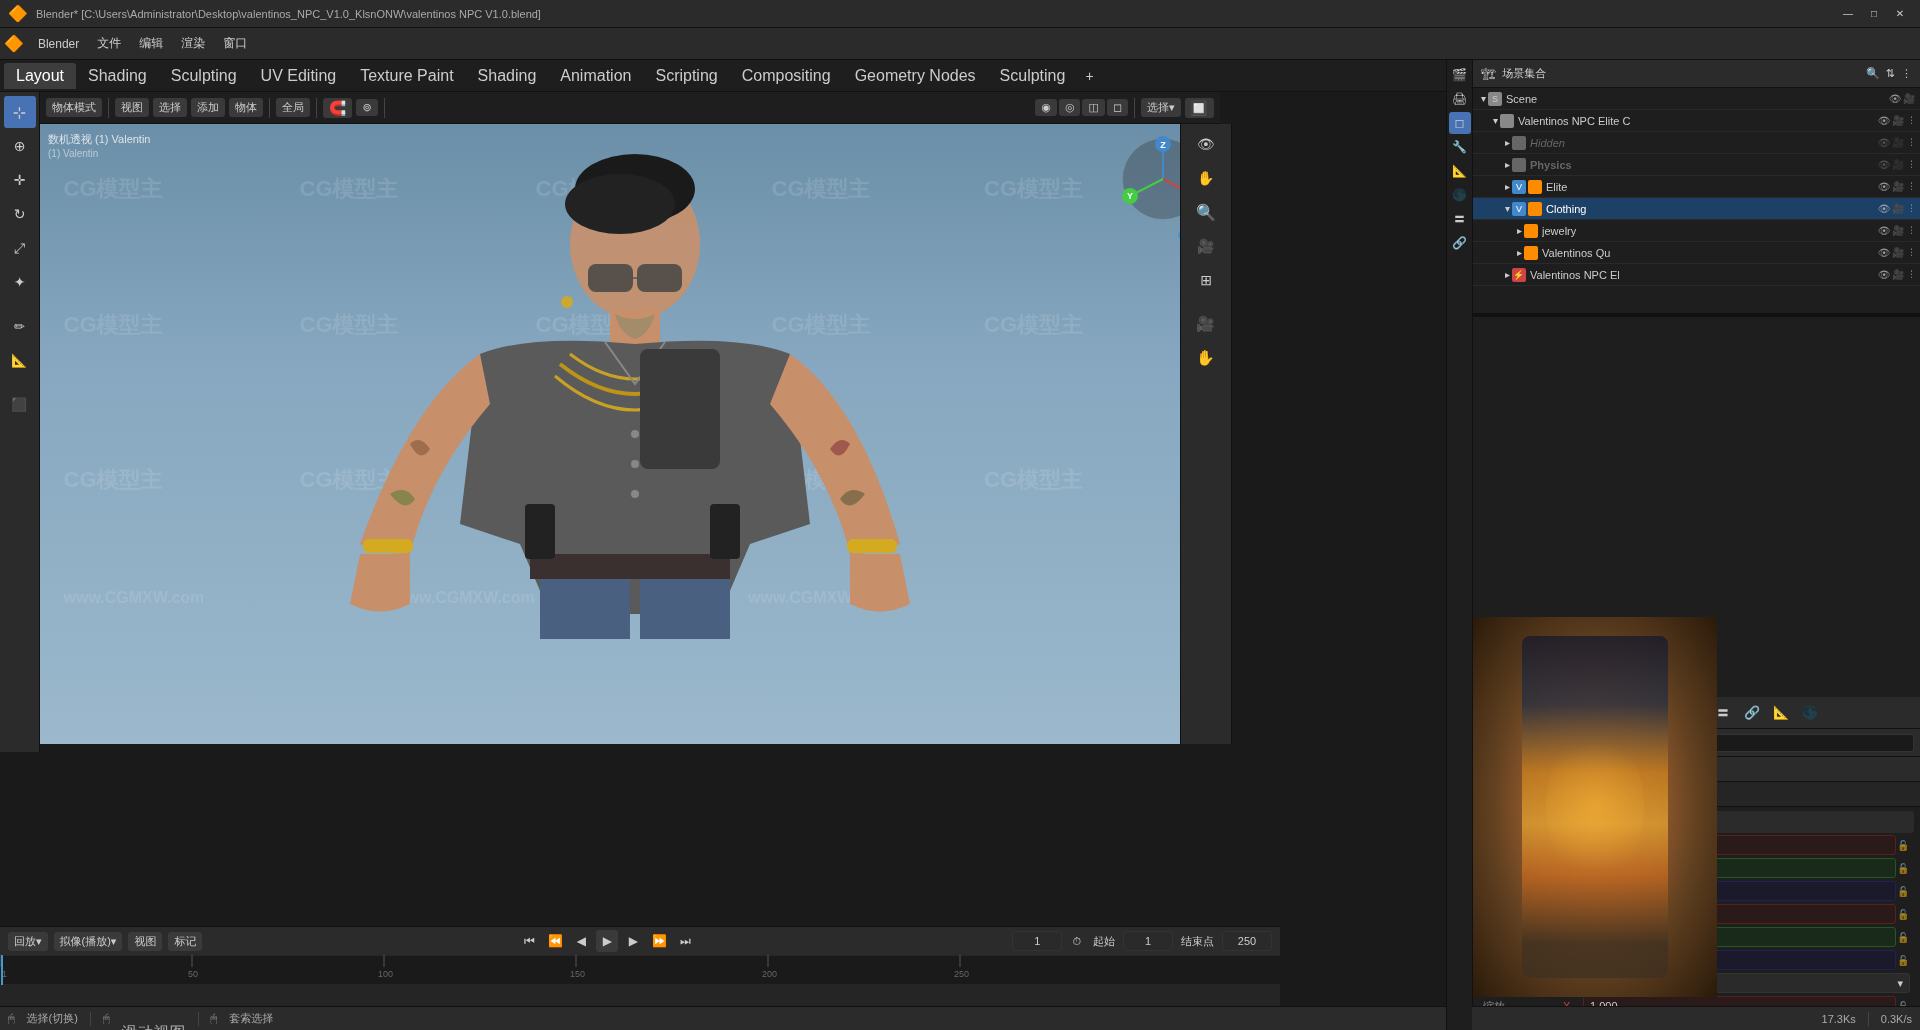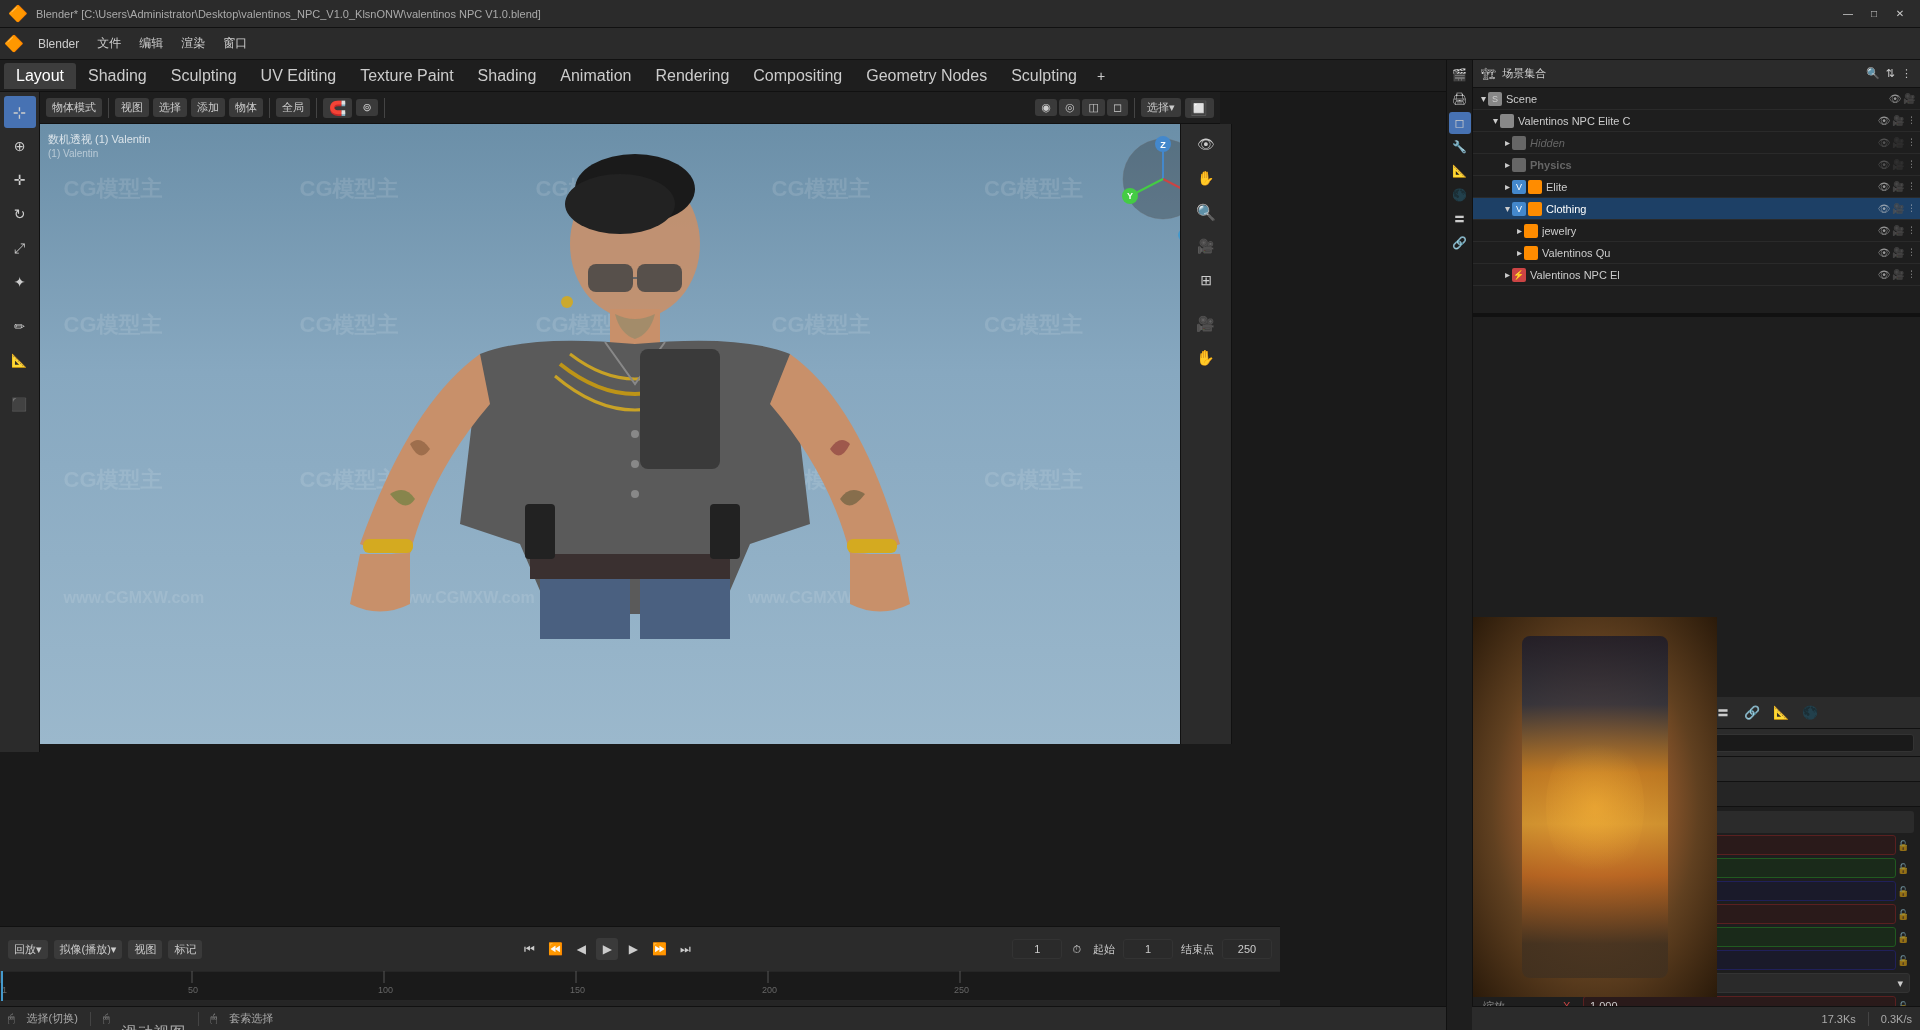--- a/index.html
+++ b/index.html
@@ -132,21 +132,21 @@
     .prop-field-y { background: #1a2a1a; border-color: #205a20; }
     .prop-field-z { background: #1a1a2a; border-color: #20205a; }
     .prop-lock { margin-left: 2px; font-size: 10px; cursor: pointer; opacity: 0.6; }
 
     
     #timeline {
       position: absolute; bottom: 24px; left: 0; width: 1280px; height: 80px;
       background: #1e1e1e; border-top: 1px solid #111;
     }
     #timeline-header {
-      height: 44px; background: #2b2b2b; display: flex; align-items: center; padding: 0 8px; gap: 6px;
+      height: 28px; background: #2b2b2b; display: flex; align-items: center; padding: 0 8px; gap: 6px;
     }
     #timeline-controls { display: flex; align-items: center; gap: 4px; }
     .tl-btn { width: 22px; height: 22px; display: flex; align-items: center; justify-content: center; cursor: pointer; border-radius: 3px; font-size: 12px; }
     .tl-field { width: 50px; height: 20px; background: #2a2a2a; border: 1px solid #333; border-radius: 3px; display: flex; align-items: center; justify-content: center; font-size: 11px; }
     #timeline-ruler {
       height: 52px; position: relative; overflow: hidden; padding: 0 0;
     }
 
     
     #statusbar {
@@ -190,21 +190,21 @@
 </div>
 
 <div id="workspace-tabs">
   <div class="ws-tab active">Layout</div>
   <div class="ws-tab">Shading</div>
   <div class="ws-tab">Sculpting</div>
   <div class="ws-tab">UV Editing</div>
   <div class="ws-tab">Texture Paint</div>
   <div class="ws-tab">Shading</div>
   <div class="ws-tab">Animation</div>
-  <div class="ws-tab">Rendering</div>
+  <div class="ws-tab">Scripting</div>
   <div class="ws-tab">Compositing</div>
   <div class="ws-tab">Geometry Nodes</div>
   <div class="ws-tab">Sculpting</div>
   <div class="ws-add">+</div>
 </div>
 
 <div id="left-toolbar">
   <div class="tool-btn active" style="font-size:16px;">⊹</div>
   <div class="tool-btn">⊕</div>
   <div class="tool-btn">✛</div>

